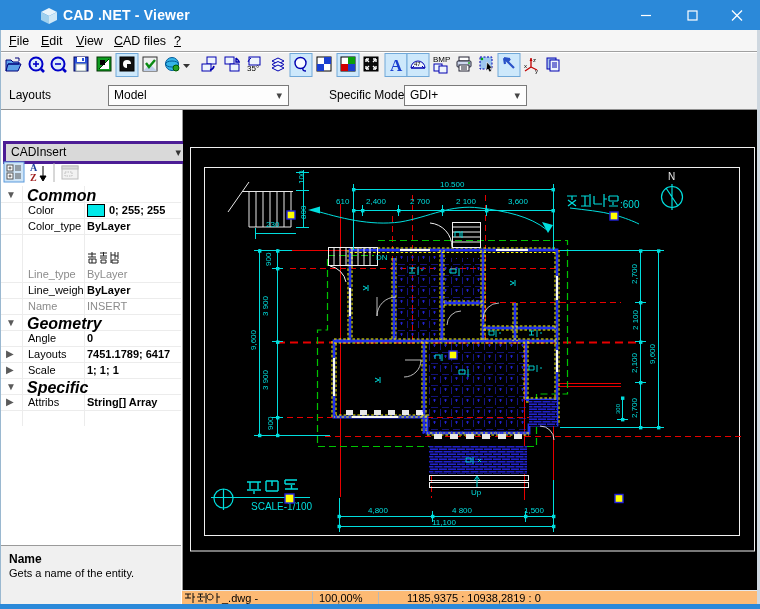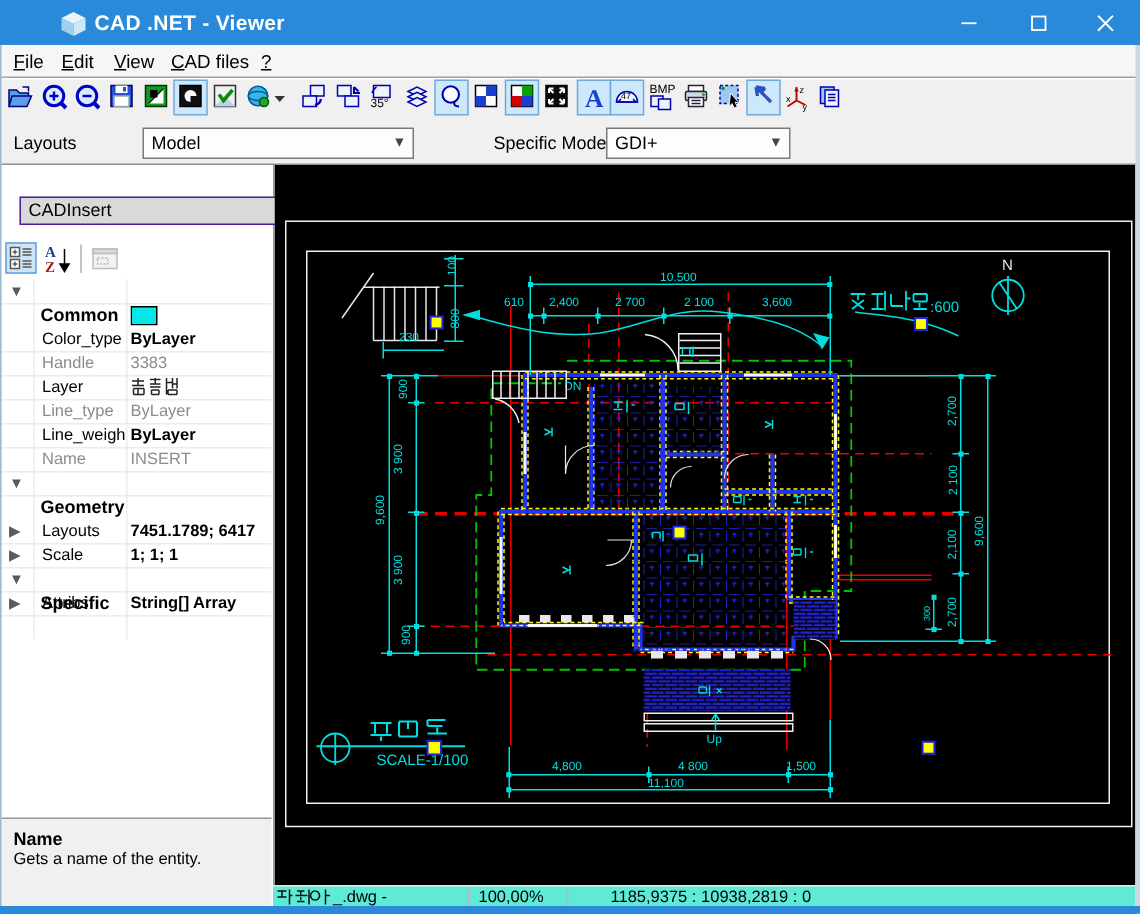--- a/index.html
+++ b/index.html
@@ -13,36 +13,36 @@
   .mi{position:absolute;top:4px;}
   .mi u{text-decoration:underline;}
   
   #toolbar{left:1px;top:52px;width:758px;height:27px;background:#f0f0f0;border-bottom:1px solid #a3a3a3;border-top:1px solid #fff;}
   
   #laybar{left:1px;top:80px;width:758px;height:29px;background:#f0f0f0;border-bottom:1px solid #909090;font-size:12px;}
   .combo{position:absolute;background:#fdfdfd;border:1px solid #7a7a7a;height:19px;line-height:19px;font-size:12px;color:#000;padding-left:5px;}
   .combo .chev{position:absolute;right:6px;top:0px;color:#444;font-size:11px;}
   
   #lpanel{left:1px;top:110px;width:181px;height:494px;background:#fff;border-right:1px solid #9a9a9a;}
-  #cadcombo{left:2px;top:21px;width:176px;background:#d9d9d9;border:1px solid #4c1d95;height:17px;line-height:17px;font-size:12px;padding-left:5px;color:#000;margin-left:10px;}
+  #cadcombo{left:2px;top:31px;width:176px;background:#d9d9d9;border:3px solid #4c1d95;height:17px;line-height:17px;font-size:12px;padding-left:5px;color:#000;}
   #cadcombo .chev{position:absolute;right:6px;top:0;color:#333;font-size:11px;}
   
   #pgrid{left:0px;top:76px;width:180px;height:241px;font-size:11px;}
   .prow{position:absolute;left:0;width:180px;height:16px;border-bottom:1px solid #ececec;}
   .prow .nm{position:absolute;left:27px;top:2px;color:#000;}
   .prow .vl{position:absolute;left:86px;top:2px;color:#000;font-weight:bold;white-space:nowrap;}
   .prow .vl.ro{color:#8b8b8b;font-weight:normal;}
   .prow .nm.ro{color:#8b8b8b;}
-  .prow.cat .nm{left:26px;font-weight:bold;font-size:12px;top:17px;}
+  .prow.cat .nm{left:26px;font-weight:bold;font-size:16px;top:1px;font-style:italic;}
   .exp{position:absolute;left:5px;top:2px;color:#5a5a5a;font-size:10px;}
   .gline{position:absolute;top:0;width:1px;height:240px;background:#ececec;}
   
   #helpbox{left:0px;top:435px;width:180px;height:59px;background:#f0f0f0;border-top:1px solid #9a9a9a;font-size:11px;color:#000;}
   
-  #statusbar{left:182px;top:590px;width:575px;height:14px;background:#5eead4;font-size:11px;color:#000;border-top:1px solid #e8e8e8;text-align:right;}
+  #statusbar{left:182px;top:590px;width:575px;height:14px;background:#fdba74;font-size:11px;color:#000;border-top:1px solid #e8e8e8;text-align:right;}
   .sep{position:absolute;top:1px;width:1px;height:12px;background:#b8b8b8;}
   
   #frame-l{left:0;top:30px;width:1px;height:579px;background:#9ab8d0;}
   #frame-r{left:757px;top:30px;width:3px;height:579px;background:#cfd8e0;}
   #frame-b{left:0;top:604px;width:760px;height:5px;background:#2b89d9;}
 </style></head>
 <body>
   <div class="abs" id="titlebar"></div>
   <svg class="abs" style="left:40px;top:7px" width="18" height="18" viewBox="0 0 18 18">
     <polygon points="9,1 17,5 9,9 1,5" fill="#e8f4fb"></polygon>
@@ -224,21 +224,21 @@
       <rect x="5" y="4" width="9" height="11" fill="#eef4fc" stroke="#0000b0"></rect>
       <g stroke="#0000b0">
         <line x1="7" y1="7" x2="12" y2="7"></line>
         <line x1="7" y1="9" x2="12" y2="9"></line>
         <line x1="7" y1="11" x2="12" y2="11"></line>
       </g>
     </g>
   </svg>
   <div class="abs" id="laybar">
     <span class="abs" style="left:8px;top:8px">Layouts</span>
-    <div class="combo" style="left:94px;top:5px;width:174px">Model<span class="chev">▾</span></div>
+    <div class="combo" style="left:107px;top:5px;width:174px">Model<span class="chev">▾</span></div>
     <span class="abs" style="left:328px;top:8px">Specific Mode</span>
     <div class="combo" style="left:403px;top:5px;width:116px">GDI+<span class="chev">▾</span></div>
   </div>
   <div class="abs" id="lpanel">
     <div class="abs" id="cadcombo">CADInsert<span class="chev">▾</span></div>
     <svg class="abs" style="left:2px;top:51px" width="90" height="24" viewBox="0 0 90 24">
       <rect x="1" y="1" width="20" height="20" fill="#cfe5f7" stroke="#5a9adc"></rect>
       <g>
         <rect x="4" y="4" width="6" height="6" fill="#fff" stroke="#555"></rect>
         <line x1="5.5" y1="7" x2="8.5" y2="7" stroke="#555"></line>
@@ -268,47 +268,47 @@
         <rect x="62" y="11" width="7" height="4" fill="none" stroke="#888" stroke-dasharray="1.5,1"></rect>
       </g>
     </svg>
     <div class="abs" id="pgrid">
       <div class="gline" style="left:21px"></div>
       <div class="gline" style="left:83px"></div>
       <div class="prow cat" style="top:0px">
         <span class="exp" style="top:3px">▼</span>
         <span class="nm">Common</span>
       </div>
+      <div class="prow" style="top:16px">
+        <span class="nm">Color</span>
+        <span class="vl" style="left:108px">0; 255; 255</span>
+      </div>
       <div class="prow" style="top:32px">
         <span class="nm">Color_type</span>
         <span class="vl">ByLayer</span>
       </div>
-      <div class="prow" style="top:48px">
-        <span class="nm ro">Handle</span>
-        <span class="vl ro">3383</span>
-      </div>
-      <div class="prow" style="top:64px">
-        <span class="nm">Layer</span>
-        <span class="vl" id="layerval"></span>
-      </div>
       <div class="prow" style="top:80px">
         <span class="nm ro">Line_type</span>
         <span class="vl ro">ByLayer</span>
       </div>
       <div class="prow" style="top:96px">
         <span class="nm">Line_weigh</span>
         <span class="vl">ByLayer</span>
       </div>
       <div class="prow" style="top:112px">
         <span class="nm ro">Name</span>
         <span class="vl ro">INSERT</span>
       </div>
       <div class="prow cat" style="top:128px">
         <span class="exp" style="top:3px">▼</span>
         <span class="nm">Geometry</span>
+      </div>
+      <div class="prow" style="top:144px">
+        <span class="nm">Angle</span>
+        <span class="vl">0</span>
       </div>
       <div class="prow" style="top:160px">
         <span class="exp">▶</span>
         <span class="nm">Layouts</span>
         <span class="vl">7451.1789; 6417</span>
       </div>
       <div class="prow" style="top:176px">
         <span class="exp">▶</span>
         <span class="nm">Scale</span>
         <span class="vl">1; 1; 1</span>

